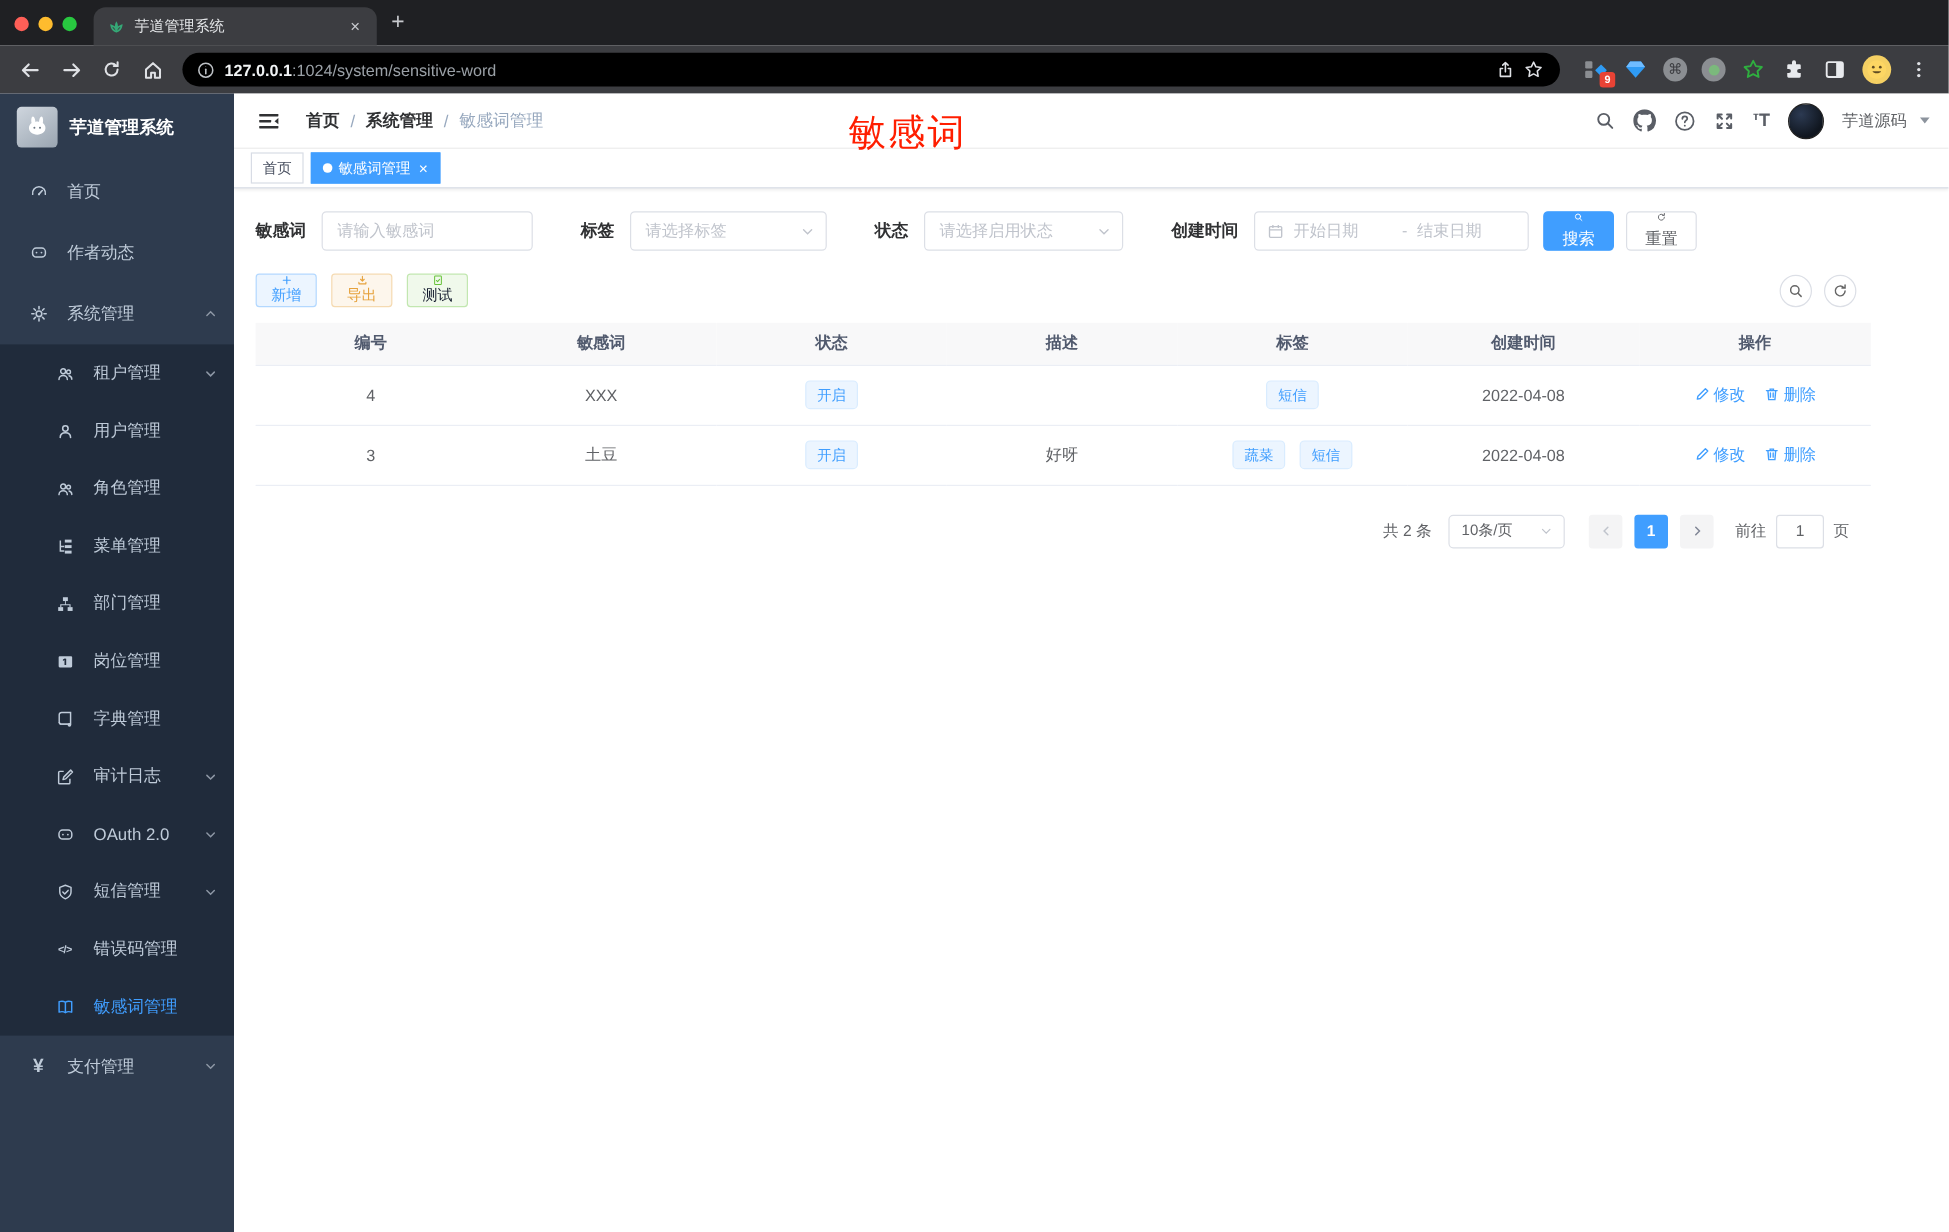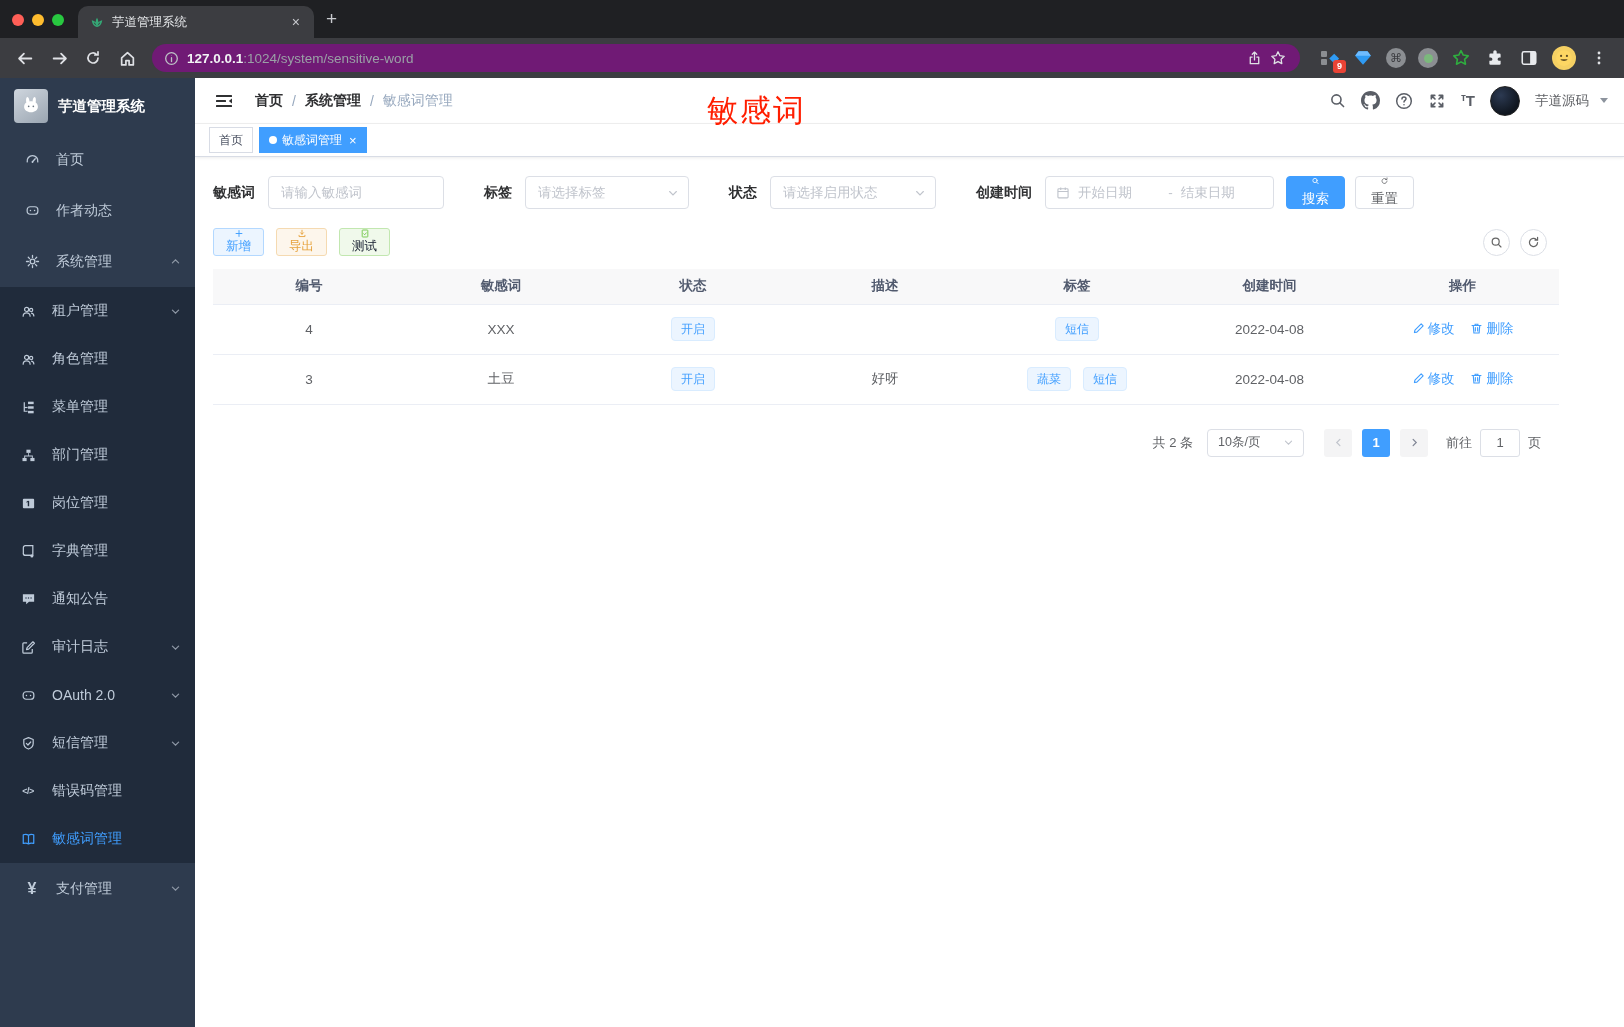--- a/index.html
+++ b/index.html
@@ -13,21 +13,21 @@
   .traffic i { width:12px; height:12px; border-radius:50%; display:block; }
   .t-red { background:#ff5f57; } .t-yellow { background:#febc2e; } .t-green { background:#28c840; }
   .tab { height:32px; width:236px; background:#3c3d41; border-radius:10px 10px 0 0; display:flex; align-items:center; padding:0 10px 0 12px; color:#e4e6e8; font-size:12.5px; }
   .tab .favicon { margin-right:8px; }
   .tab .tab-title { flex:1; white-space:nowrap; overflow:hidden; }
   .tab .tab-close { color:#c8cace; font-size:14px; padding:0 4px; cursor:pointer; }
   .newtab { color:#c8cace; font-size:19px; padding:0 14px 8px 12px; cursor:pointer; }
 
   .chrome-toolbar { height:40px; background:#3c3d41; display:flex; align-items:center; padding:0 10px; gap:4px; }
   .nav-ic { width:30px; height:30px; display:flex; align-items:center; justify-content:center; color:#dfe1e5; border-radius:50%; }
-  .omnibox { flex:1; height:28px; background:#701a75; border-radius:14px; margin:0 6px; display:flex; align-items:center; padding:0 10px 0 12px; color:#dadce0; }
+  .omnibox { flex:1; height:28px; background:#000000; border-radius:14px; margin:0 6px; display:flex; align-items:center; padding:0 10px 0 12px; color:#dadce0; }
   .omnibox .url { font-size:13.5px; margin-left:8px; flex:1; }
   .omnibox .url b { color:#f1f3f4; font-weight:700; }
   .omnibox .url span { color:#9aa0a6; }
   .ext-area { display:flex; align-items:center; gap:12px; padding:0 4px 0 8px; }
   .ext { position:relative; width:22px; height:22px; display:flex; align-items:center; justify-content:center; }
   .badge { position:absolute; right:-6px; bottom:-4px; background:#e94335; color:#fff; font-size:9px; line-height:1; padding:2px 4px; border-radius:3px; font-weight:700; }
   .circle-ext { width:20px; height:20px; border-radius:50%; background:#8b8e92; display:flex; align-items:center; justify-content:center; color:#3c3d41; font-size:12px; }
   .avatar-emoji { width:24px; height:24px; border-radius:50%; background:#f5d063; display:flex; align-items:center; justify-content:center; }
 
   
@@ -35,21 +35,21 @@
 
   
   .sidebar { width:195px; background:#2e3b4e; color:#bfcbd9; flex-shrink:0; display:flex; flex-direction:column; font-size:14px; }
   .logo-row { height:56px; display:flex; align-items:center; padding-left:14px; gap:10px; }
   .logo-img { width:34px; height:34px; border-radius:4px; background:linear-gradient(145deg,#cfd6de,#9aa5b1); display:flex; align-items:center; justify-content:center; }
   .logo-title { color:#fff; font-size:14.5px; font-weight:700; white-space:nowrap; }
   .menu-item { height:51px; display:flex; align-items:center; padding:0 14px 0 24px; gap:16px; cursor:pointer; }
   .menu-item .mi-label { flex:1; white-space:nowrap; }
   .menu-item .arrow { color:#8d97a5; }
   .submenu { background:#202b3b; }
-  .submenu .menu-item { height:48px; padding-left:20px; }
+  .submenu .menu-item { height:48px; padding-left:46px; }
   .menu-item.active { color:#409eff; }
   .mi-icon { width:16px; display:flex; justify-content:center; color:currentColor; }
   .yen { font-size:16px; font-weight:700; }
   .code-txt { font-size:9px; font-weight:700; letter-spacing:-0.5px; }
 
   
   .main { flex:1; position:relative; background:#fff; overflow:hidden; }
   .navbar { height:46px; display:flex; align-items:center; padding:0 16px 0 14px; border-bottom:1px solid #f0f0f0; }
   .hamburger { padding:6px; color:#303133; cursor:pointer; }
   .breadcrumb { margin-left:16px; font-size:14px; display:flex; gap:9px; align-items:center; }
@@ -303,20 +303,29 @@
         </span>
         <span class="mi-label">租户管理</span>
         <span class="arrow">
           <svg width="11" height="11" viewBox="0 0 16 16" fill="none" stroke="currentColor" stroke-width="1.8" stroke-linecap="round">
               <path d="M3.5 6l4.5 4.5L12.5 6"></path>
             </svg>
         </span>
       </div>
       <div class="menu-item">
         <span class="mi-icon">
+          <svg width="15" height="15" viewBox="0 0 16 16" fill="none" stroke="currentColor" stroke-width="1.4" stroke-linecap="round">
+              <circle cx="8" cy="5.4" r="2.4"></circle>
+              <path d="M3.4 13.4c0-2.6 2-4.2 4.6-4.2s4.6 1.6 4.6 4.2"></path>
+            </svg>
+        </span>
+        <span class="mi-label">用户管理</span>
+      </div>
+      <div class="menu-item">
+        <span class="mi-icon">
           <svg width="15" height="15" viewBox="0 0 16 16" fill="none" stroke="currentColor" stroke-width="1.3" stroke-linecap="round">
               <circle cx="6" cy="5.8" r="2.2"></circle>
               <path d="M2.3 13c0-2.1 1.7-3.5 3.7-3.5S9.7 10.9 9.7 13"></path>
               <circle cx="10.8" cy="6.3" r="1.7"></circle>
               <path d="M11.2 9.7c1.5.3 2.5 1.5 2.5 3.1"></path>
             </svg>
         </span>
         <span class="mi-label">角色管理</span>
       </div>
       <div class="menu-item">
@@ -352,31 +361,20 @@
       </div>
       <div class="menu-item">
         <span class="mi-icon">
           <svg width="15" height="15" viewBox="0 0 16 16" fill="none" stroke="currentColor" stroke-width="1.3">
               <path d="M4.6 1.8h8v10.4h-8A2.1 2.1 0 0 1 2.5 10V3.9a2.1 2.1 0 0 1 2.1-2.1z"></path>
               <path d="M2.5 10.2c0 1.1.9 2 2.1 2h8"></path>
               <circle cx="11.6" cy="12.9" r="1.6" fill="currentColor" stroke="none"></circle>
             </svg>
         </span>
         <span class="mi-label">字典管理</span>
-      </div>
-      <div class="menu-item">
-        <span class="mi-icon">
-          <svg width="15" height="15" viewBox="0 0 16 16" fill="currentColor">
-              <path d="M2 2.5h12v8H8.5L5.5 13v-2.5H2z"></path>
-              <circle cx="5.3" cy="6.5" r=".8" fill="#2e3b4e"></circle>
-              <circle cx="8" cy="6.5" r=".8" fill="#2e3b4e"></circle>
-              <circle cx="10.7" cy="6.5" r=".8" fill="#2e3b4e"></circle>
-            </svg>
-        </span>
-        <span class="mi-label">通知公告</span>
       </div>
       <div class="menu-item">
         <span class="mi-icon">
           <svg width="15" height="15" viewBox="0 0 16 16" fill="none" stroke="currentColor" stroke-width="1.3" stroke-linejoin="round">
               <path d="M12 9.5V13a1 1 0 0 1-1 1H3a1 1 0 0 1-1-1V4a1 1 0 0 1 1-1h3.5"></path>
               <path d="M12.7 1.9l1.6 1.6-6.2 6.2-2.2.6.6-2.2z"></path>
             </svg>
         </span>
         <span class="mi-label">审计日志</span>
         <span class="arrow">

